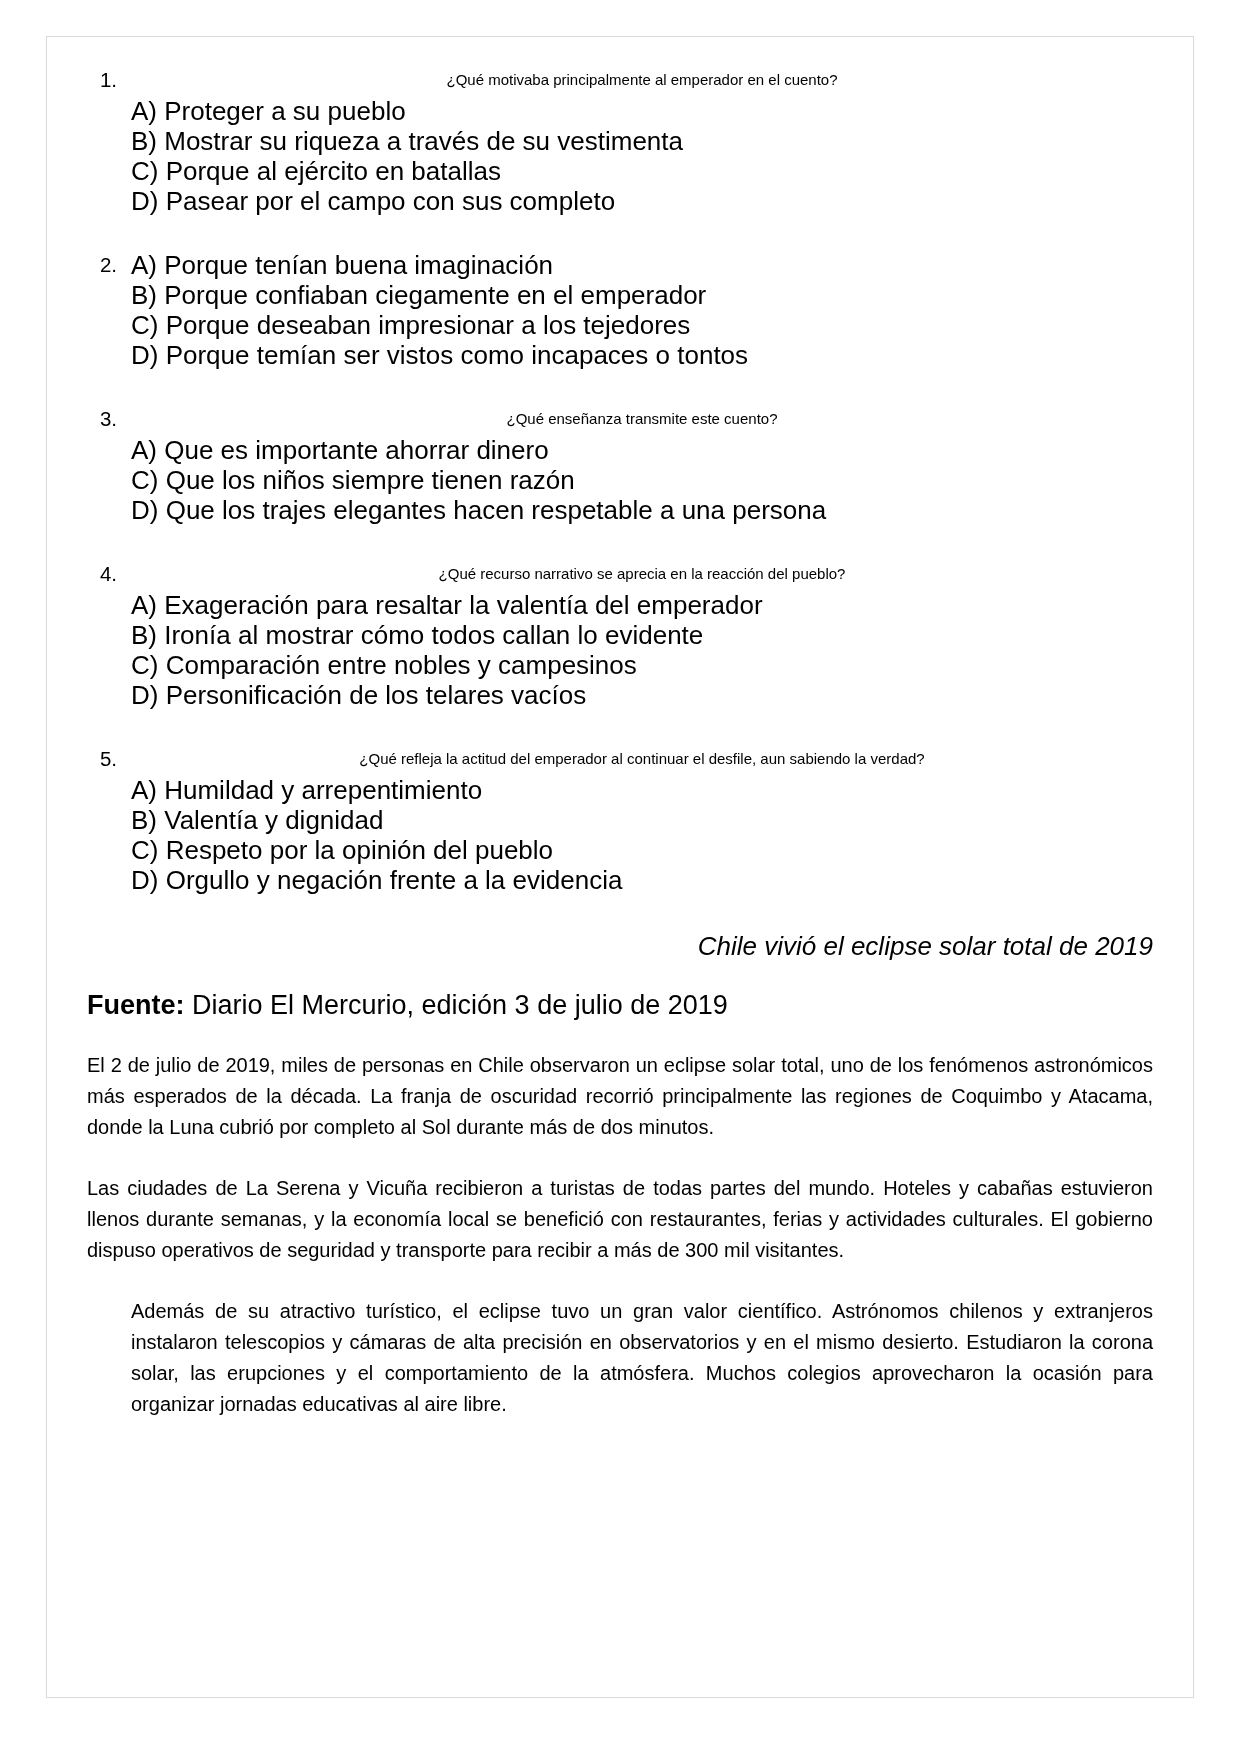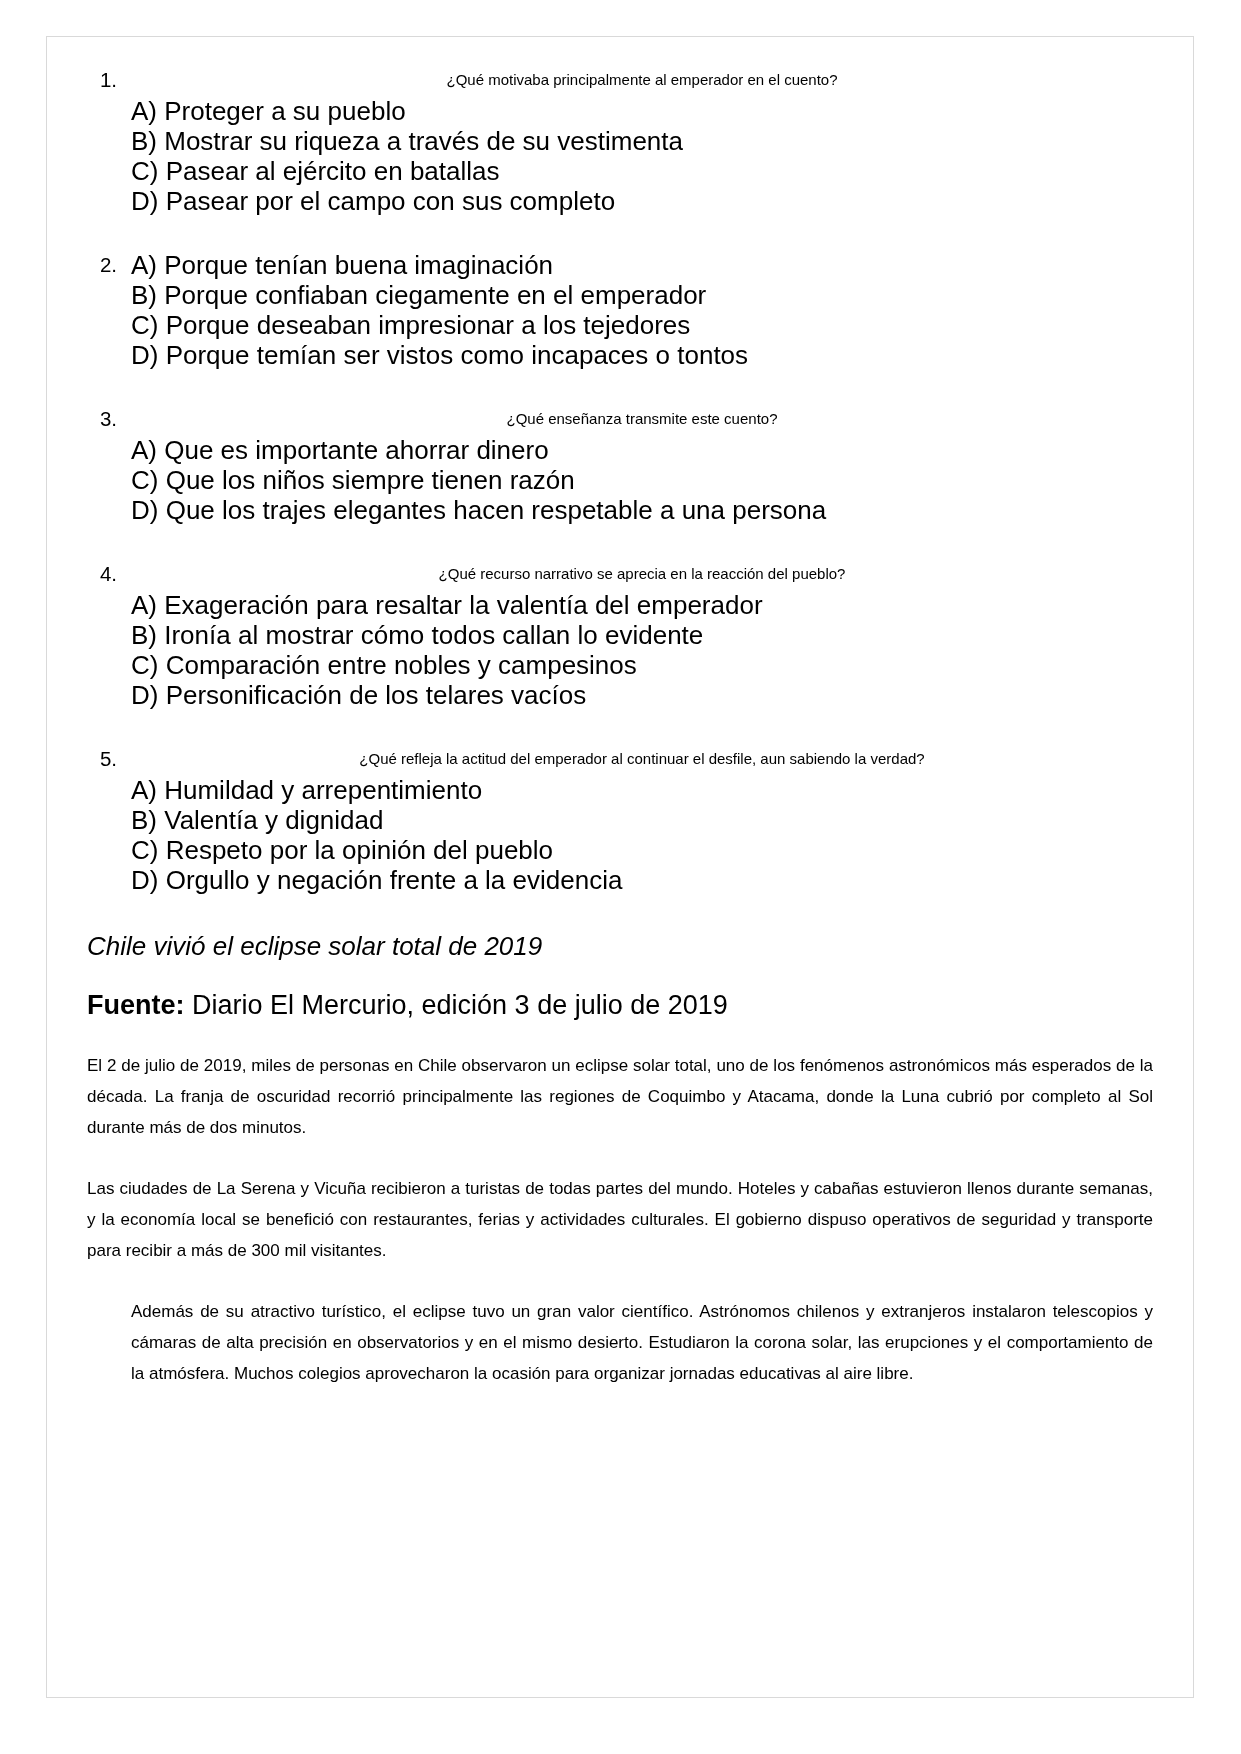--- a/index.html
+++ b/index.html
@@ -56,37 +56,37 @@
     font-size: 15px;
     line-height: 30px;
     margin-bottom: 1px;
     text-align: center;
   }
   .q-option {
     font-size: 26px;
     line-height: 30px;
   }
   .article-title {
-    text-align: left;
+    text-align: right;
     font-style: italic;
     font-size: 26px;
     line-height: 34px;
     margin: 6px 0 26px 0;
     font-weight: normal;
   }
   .source-line {
     font-size: 27px;
     line-height: 30px;
     margin-bottom: 30px;
   }
   .source-label {
     font-weight: bold;
   }
   .para {
-    font-size: 17px;
+    font-size: 20px;
     line-height: 31px;
     text-align: justify;
     margin: 0 0 30px 0;
   }
   .para:last-child {
     margin-bottom: 0;
     margin-left: 44px;
   }
 </style>
 </head>
@@ -96,21 +96,21 @@
   <div class="sheet">
 
     <ol class="questions">
 
       <li class="q-item">
         <div class="q-num">1.</div>
         <div class="q-body">
           <div class="q-text">¿Qué motivaba principalmente al emperador en el cuento?</div>
           <div class="q-option">A) Proteger a su pueblo</div>
           <div class="q-option">B) Mostrar su riqueza a través de su vestimenta</div>
-          <div class="q-option">C) Pasear al ejército en batallas</div>
+          <div class="q-option">C) Porque al ejército en batallas</div>
           <div class="q-option">D) Pasear por el campo con sus completo</div>
         </div>
       </li>
 
       <li class="q-item">
         <div class="q-num">2.</div>
         <div class="q-body">
           <div class="q-option">A) Porque tenían buena imaginación</div>
           <div class="q-option">B) Porque confiaban ciegamente en el emperador</div>
           <div class="q-option">C) Porque deseaban impresionar a los tejedores</div>

